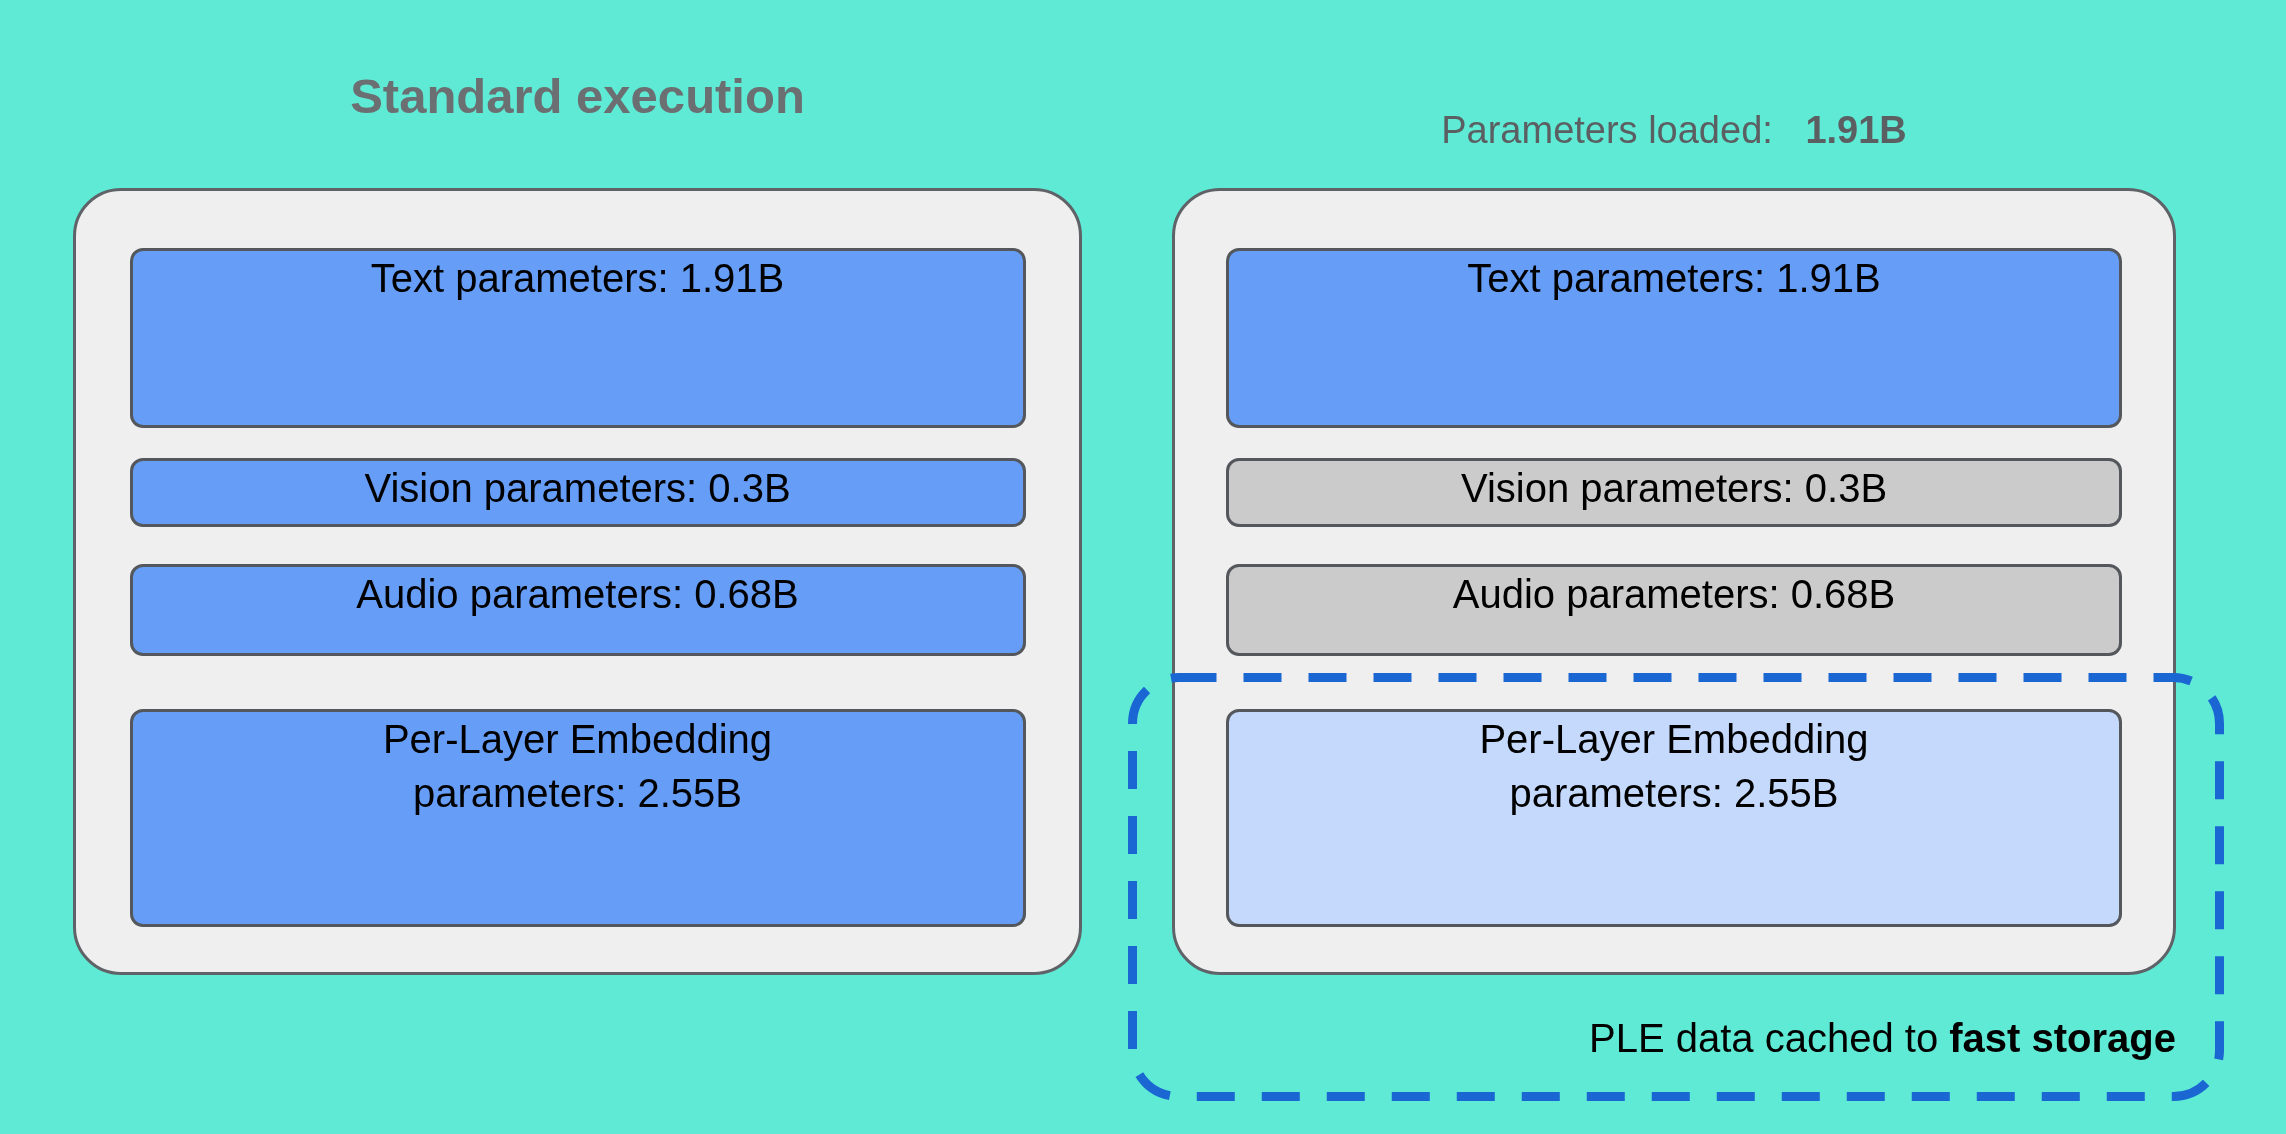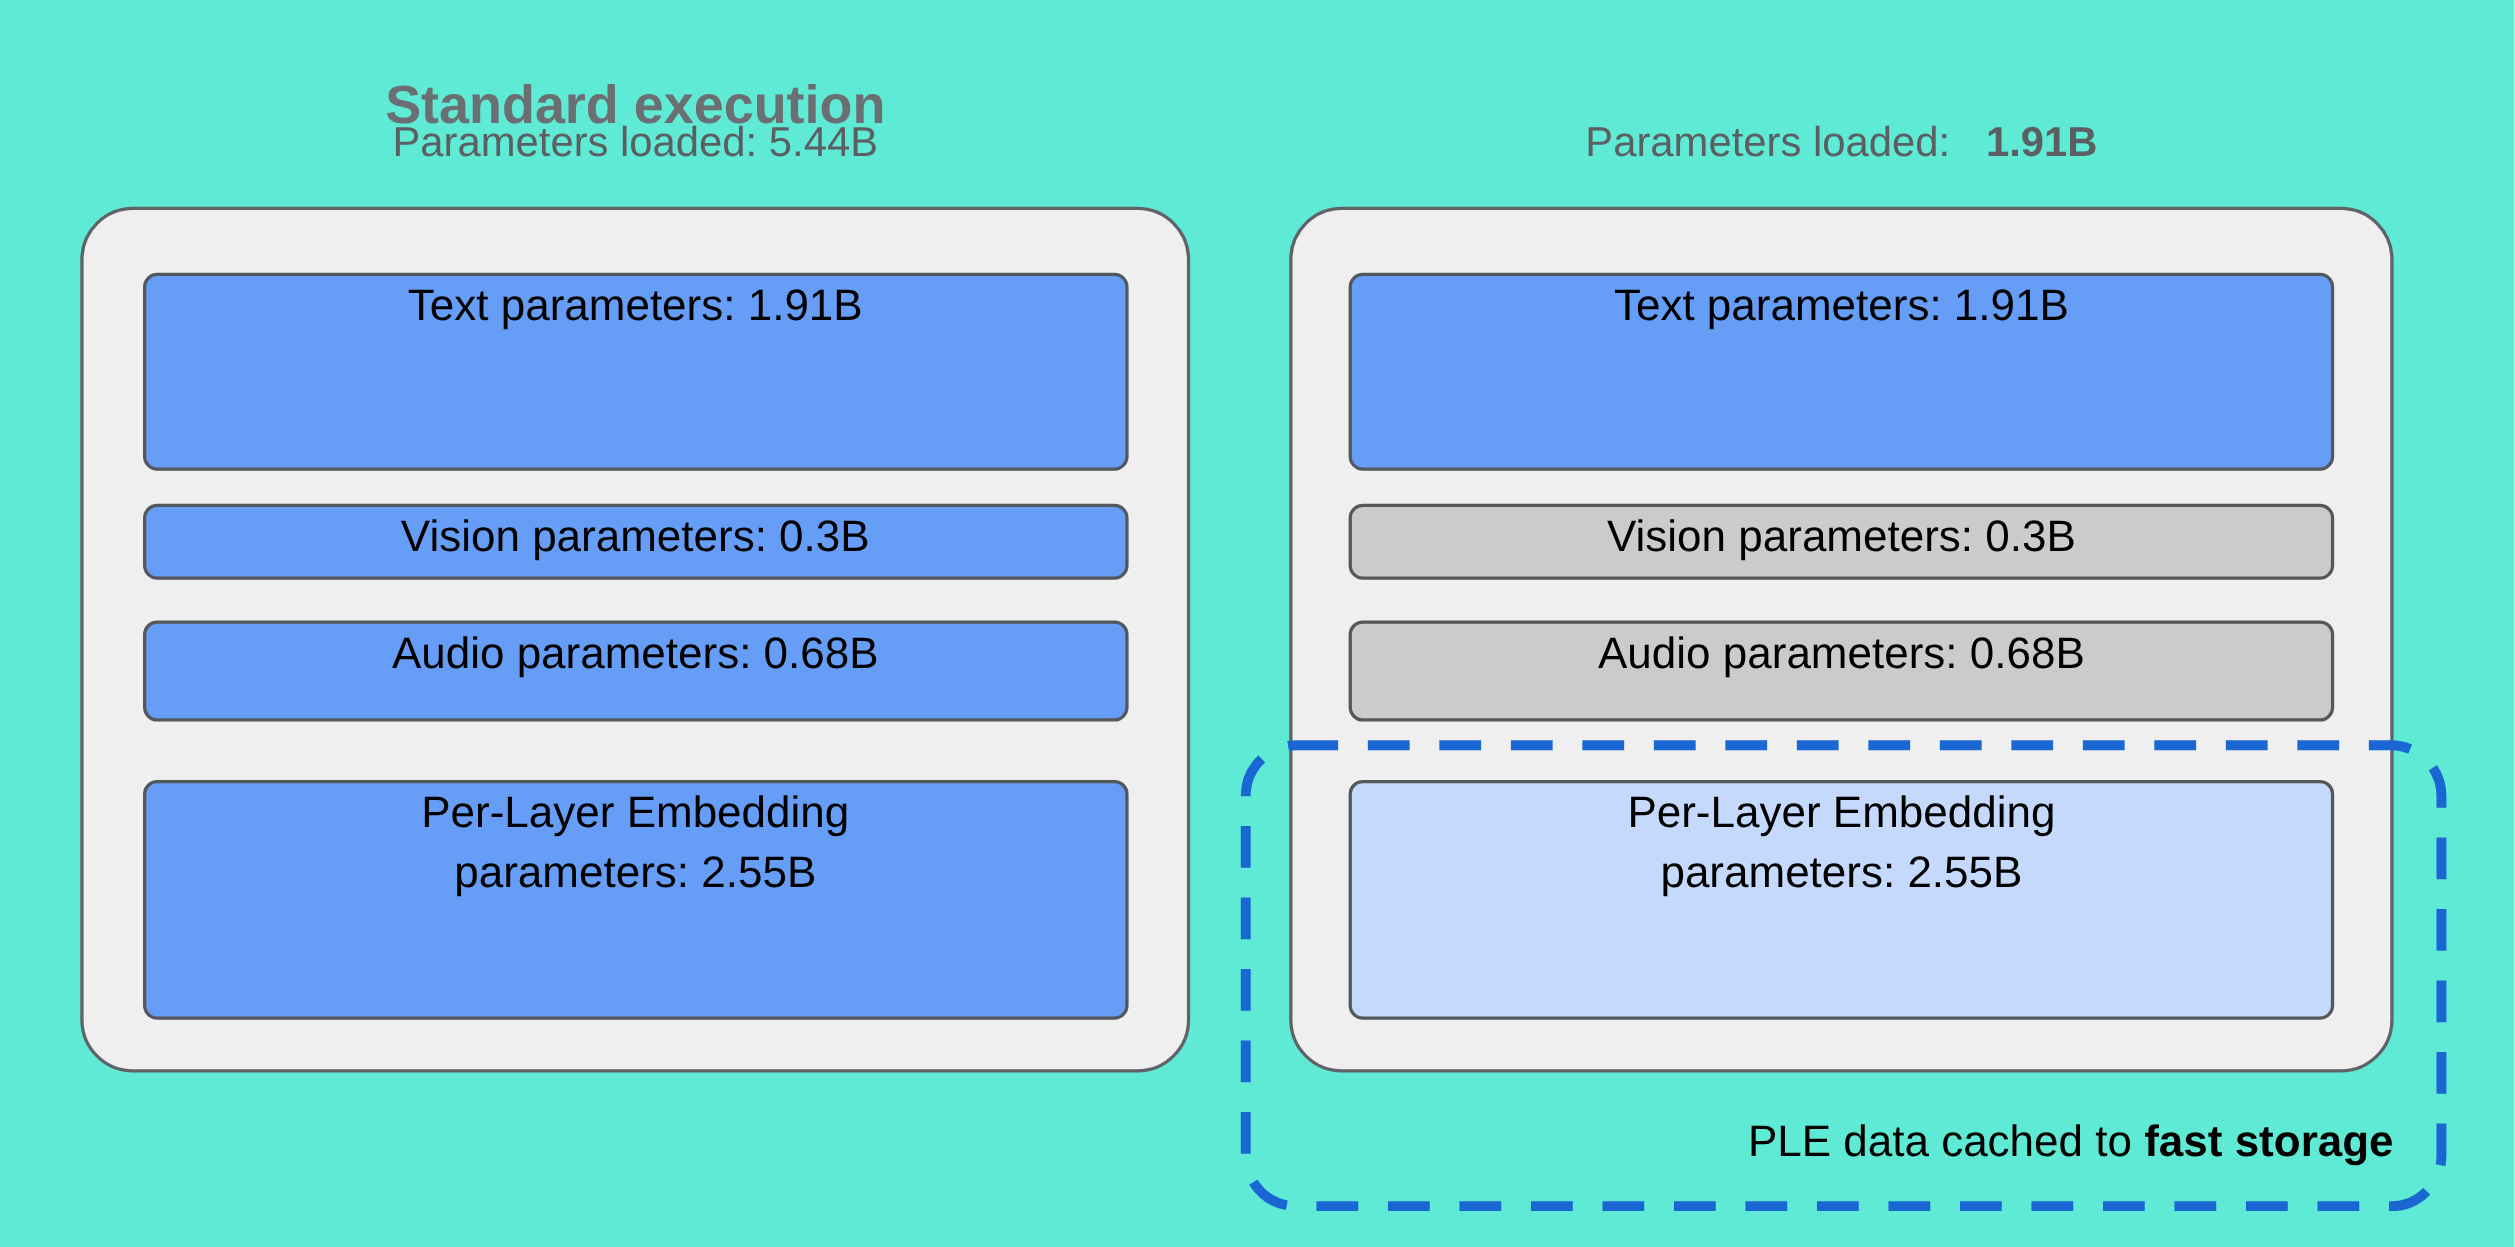--- a/index.html
+++ b/index.html
@@ -57,21 +57,20 @@
     font-size:40px;color:#000000;text-align:right;white-space:nowrap;line-height:1.3;
   }
   .caption .cap-bold{font-weight:700;}
 </style>
 </head>
 <body>
 
 <div class="canvas">
 
   <h2 class="title pos-left">Standard execution</h2>
-  <p class="subtitle pos-left"><span>Parameters loaded: </span><span>5.44B</span></p>
 
   <div class="device pos-left">
     <div class="pbox slot-text state-loaded">
       <span>Text parameters: 1.91B</span>
     </div>
     <div class="pbox slot-vision state-loaded">
       <span>Vision parameters: 0.3B</span>
     </div>
     <div class="pbox slot-audio state-loaded">
       <span>Audio parameters: 0.68B</span>

